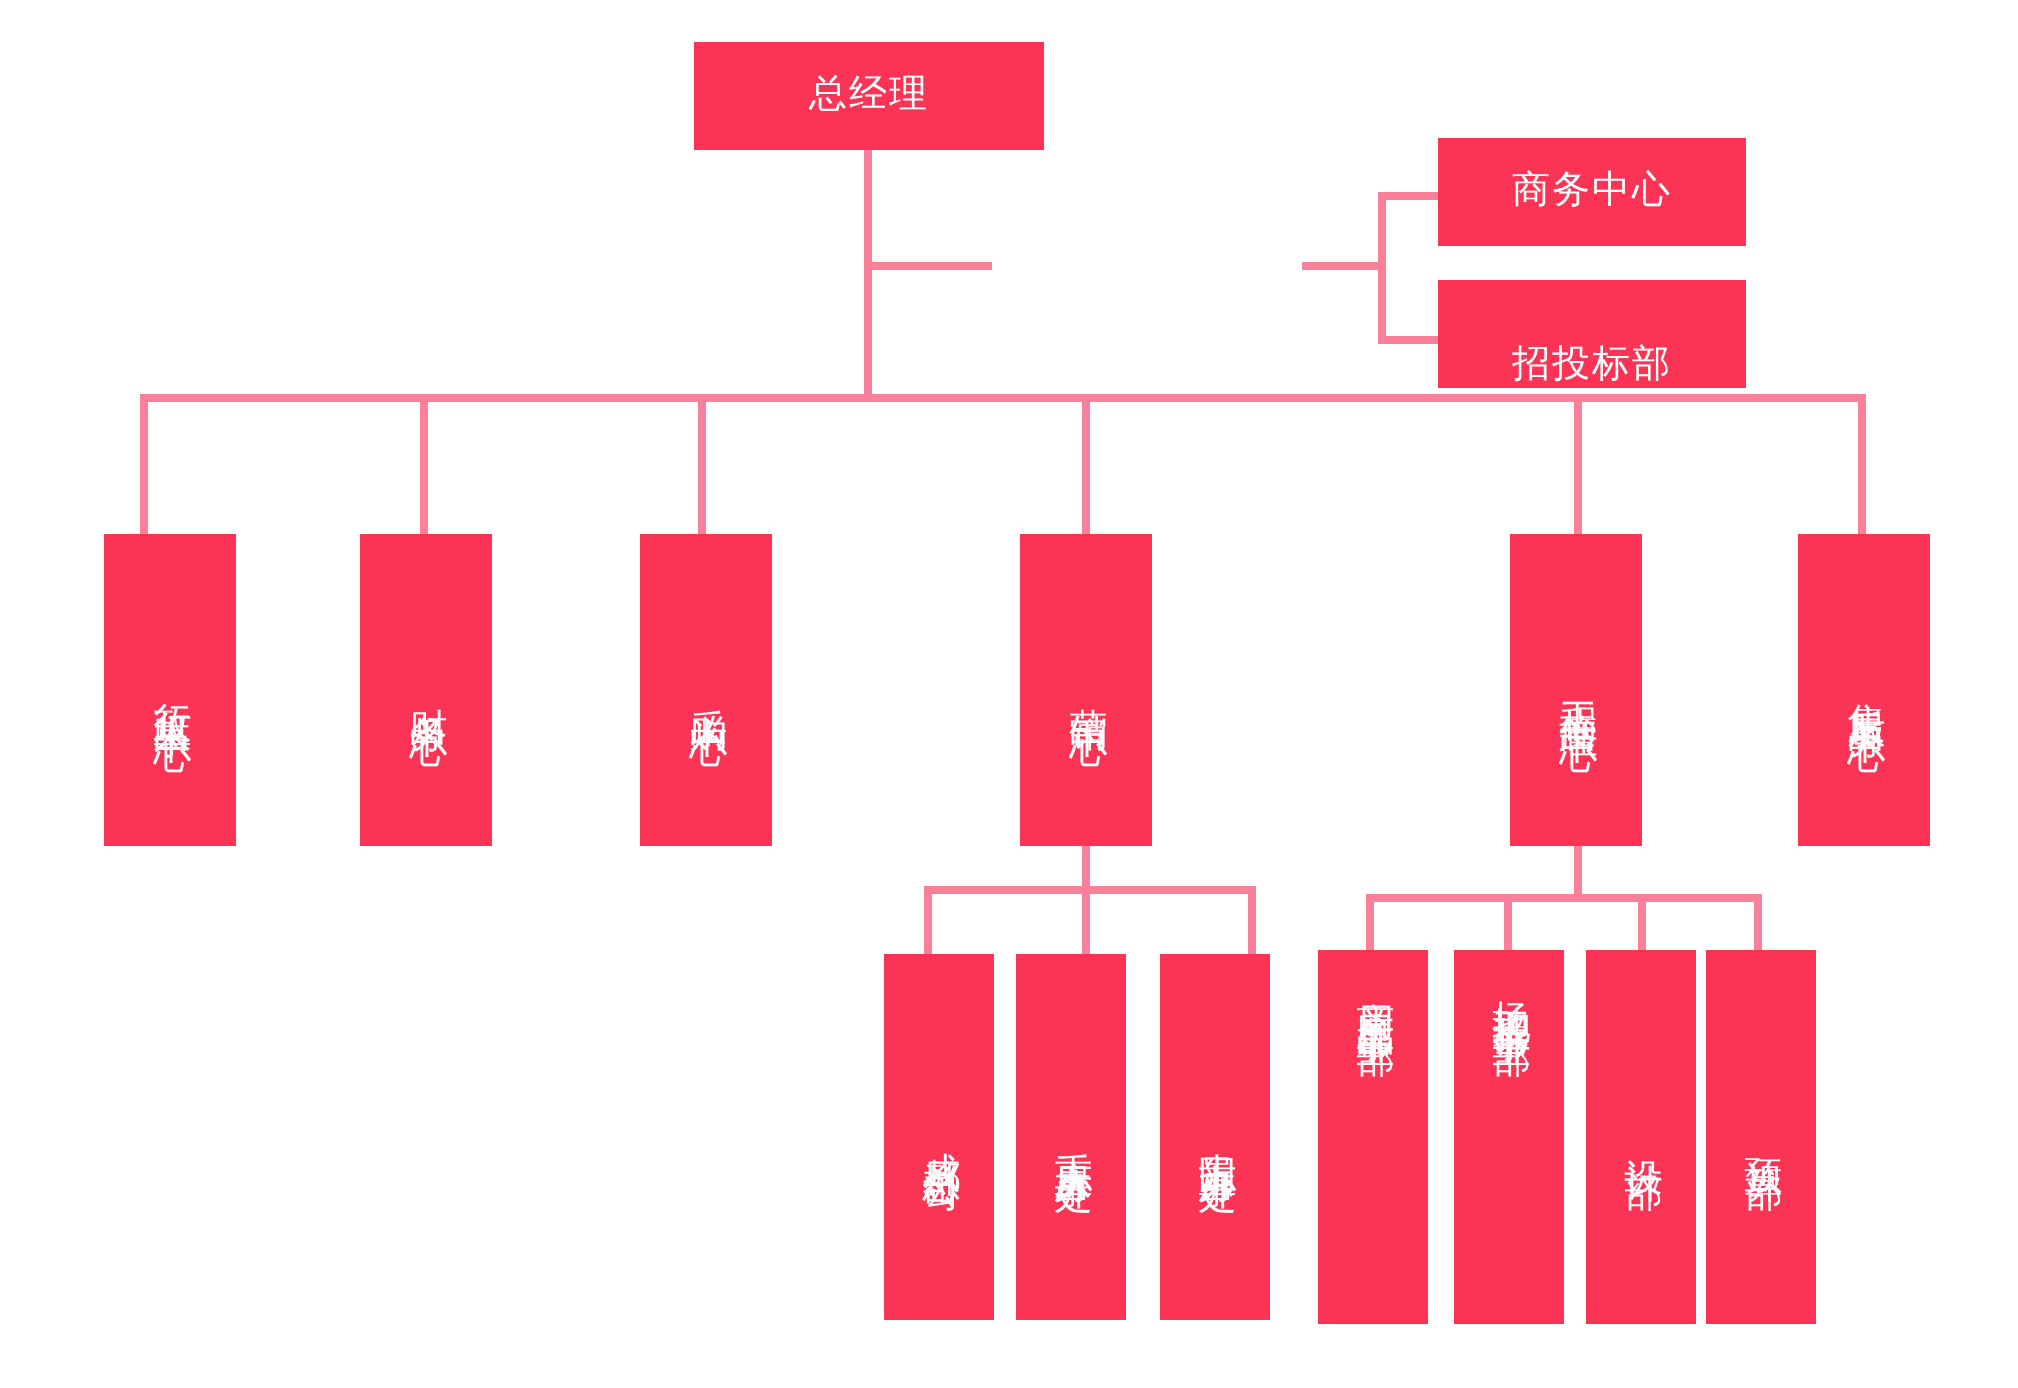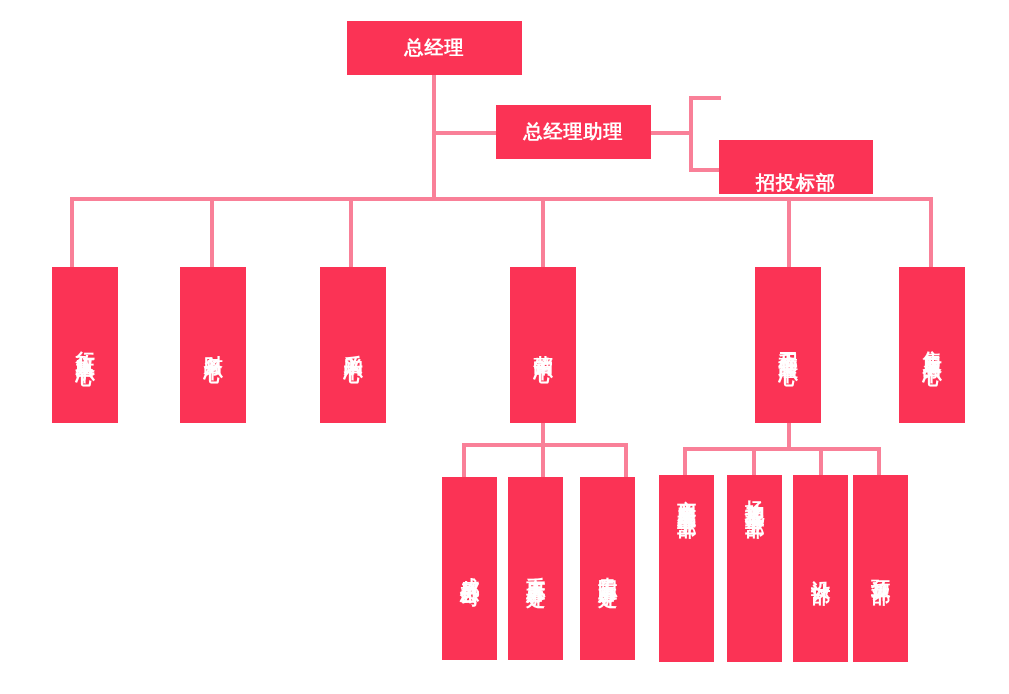--- a/index.html
+++ b/index.html
@@ -10,21 +10,20 @@
   }
   body {
     font-family: "Liberation Serif", "DejaVu Serif", serif;
   }
   #org-canvas {
     position: relative;
     width: 1009px;
     height: 694px;
     background: #ffffff;
     overflow: hidden;
-    font-weight: bold;
   }
   
   .conn {
     position: absolute;
     background: #f98098;
   }
   
   .node {
     position: absolute;
     background: #fb3355;
@@ -94,24 +93,24 @@
   <div class="conn" style="left:683px; top:447px; width:198px; height:4px;"></div>
   <div class="conn" style="left:683px; top:447px; width:4px; height:30px;"></div>
   <div class="conn" style="left:752px; top:447px; width:4px; height:30px;"></div>
   <div class="conn" style="left:819px; top:447px; width:4px; height:30px;"></div>
   <div class="conn" style="left:877px; top:447px; width:4px; height:30px;"></div>
 
   <div class="node horiz" style="left:347px; top:21px; width:175px; height:54px;">
     <span class="node-label">总经理</span>
   </div>
 
-  <div class="node horiz" style="left:496px; top:105px; width:155px; height:54px;">
-    <span class="node-label">总经理助理</span>
+
+  <div class="node horiz" style="left:719px; top:69px; width:154px; height:54px;">
+    <span class="node-label">商务中心</span>
   </div>
-
 
   <div class="node horiz" style="left:719px; top:140px; width:154px; height:54px;align-items:flex-end;">
     <span class="node-label">招投标部</span>
   </div>
 
   <div class="node vert" style="left:52px; top:267px; width:66px; height:156px;">
     <span class="node-label">行政人事中心</span>
   </div>
 
   <div class="node vert" style="left:180px; top:267px; width:66px; height:156px;">

